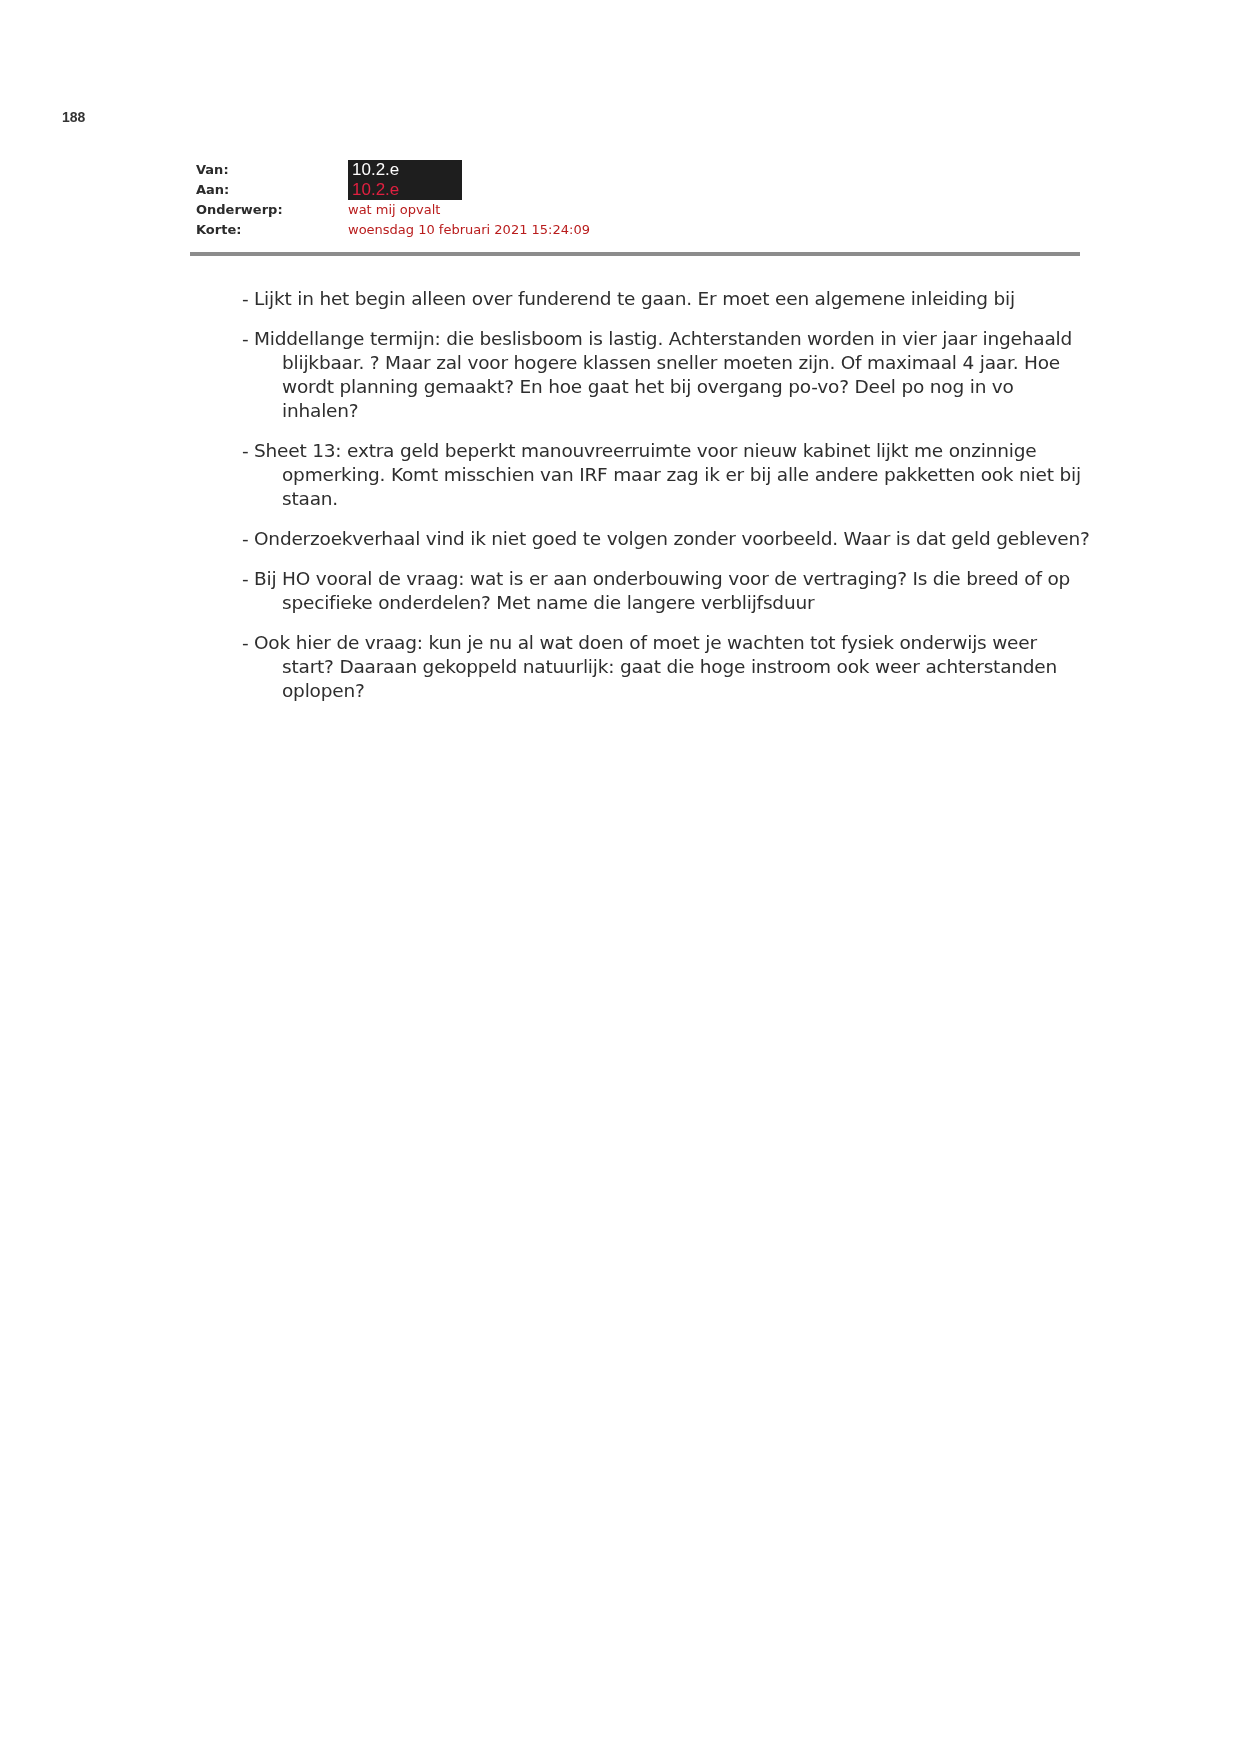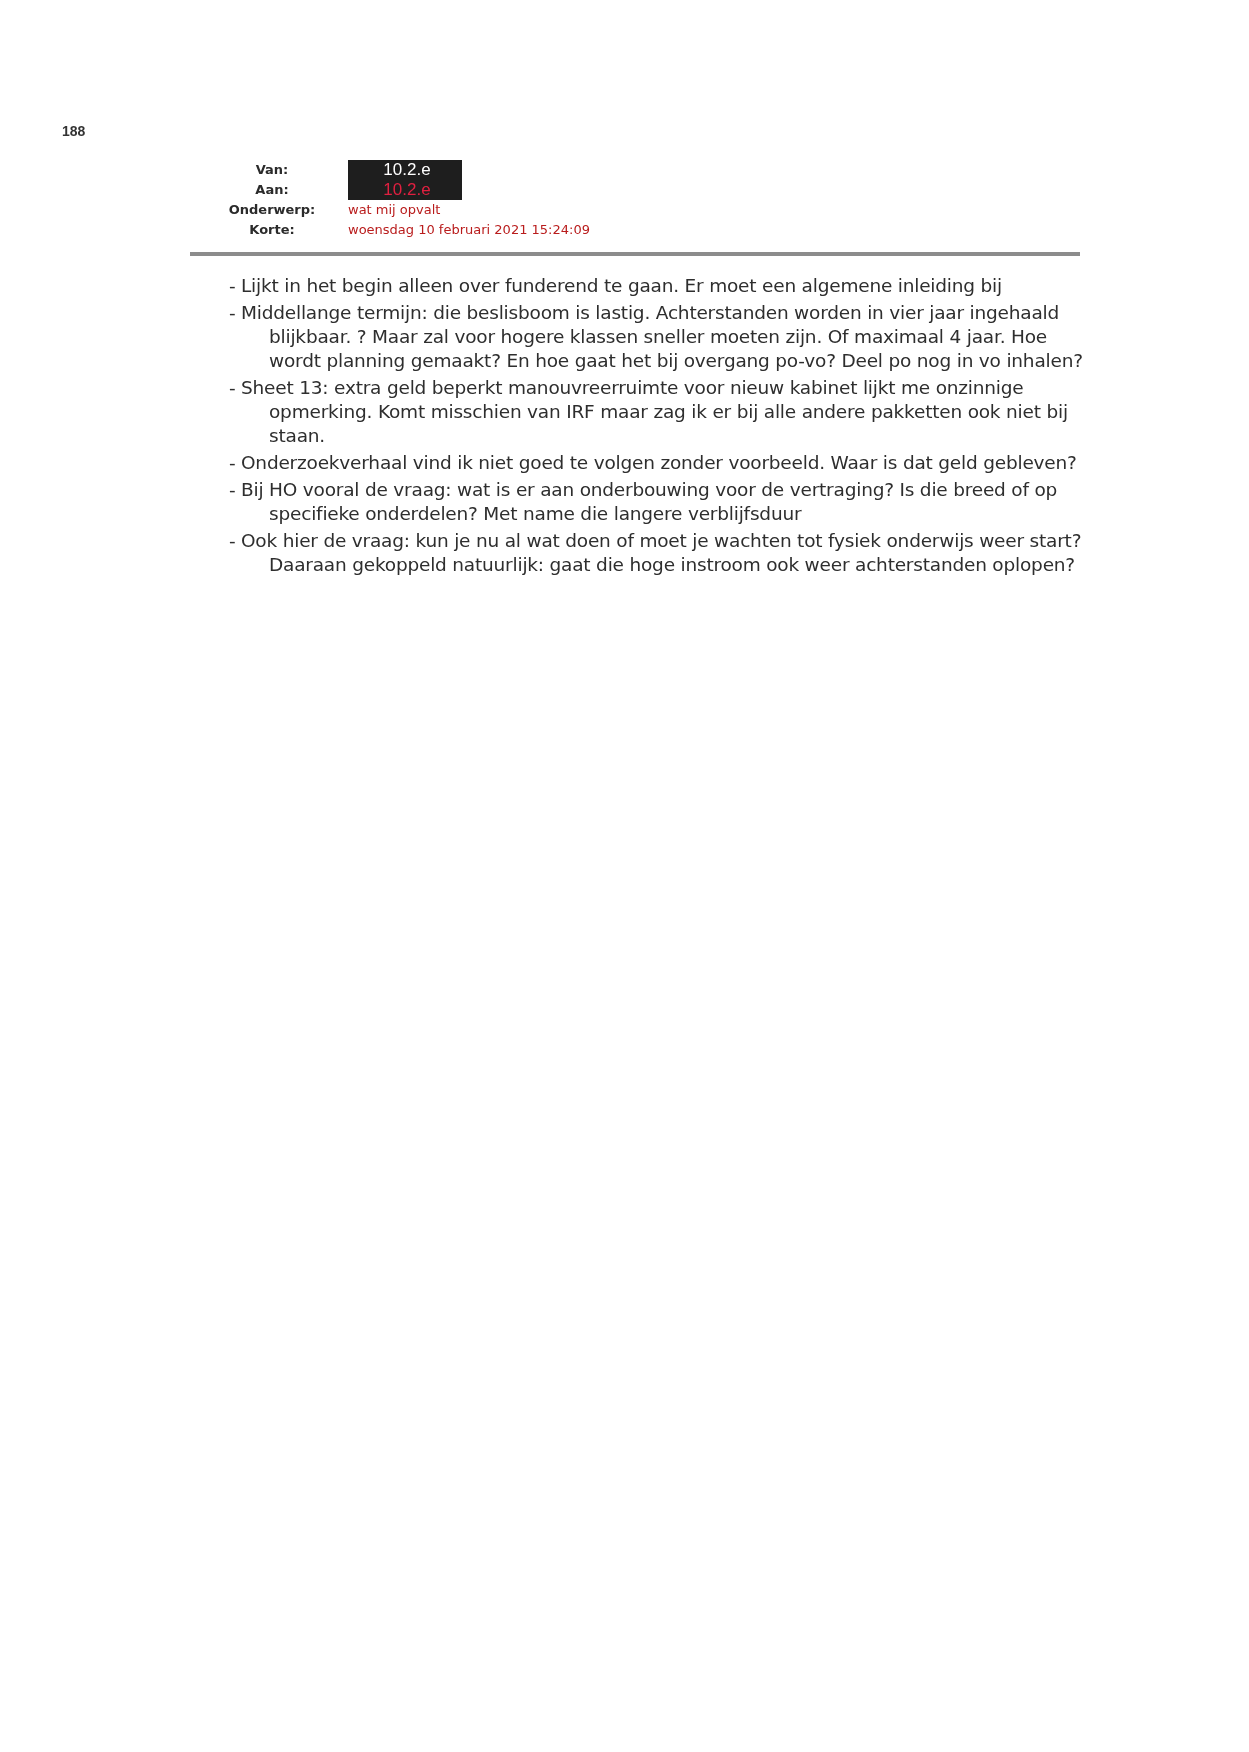--- a/index.html
+++ b/index.html
@@ -1,44 +1,44 @@
 <!DOCTYPE html>
 <html><head>
 <meta charset="utf-8">
 <style>
   html, body { margin: 0; padding: 0; background: #ffffff; }
   body { width: 1249px; height: 1752px; position: relative; overflow: hidden; color: #2a2a2a; }
   .page-number {
-    position: absolute; left: 62px; top: 123px;
+    position: absolute; left: 62px; top: 109px;
     font-family: "Liberation Sans", sans-serif; font-weight: bold; font-size: 14px; color: #333;
   }
   .header {
     position: absolute; left: 196px; top: 160px;
     font-family: "DejaVu Sans", sans-serif; font-size: 13px; line-height: 20px;
   }
-  .header-row { display: flex; height: 20px; align-items: center; text-align: center; }
+  .header-row { display: flex; height: 20px; align-items: center; }
   .header-label { width 155px; width: 152px; font-weight: bold; color: #2b2b2b; }
   .header-value { color: #b91c1c; font-size: 13px; }
   .redaction {
     display: inline-block; width: 114px; height: 20px; line-height: 20px;
     background: #1e1e1e; font-family: "Liberation Sans", sans-serif; font-size: 17px;
     padding-left: 4px; box-sizing: border-box;
   }
   .redaction.white { color: #ffffff; }
   .redaction.red { color: #e02040; }
   .separator {
     position: absolute; left: 190px; top: 252px; width: 890px; height: 4px;
     background: #8c8c8c;
   }
   .body {
     position: absolute; left: 226px; top: 271px; width: 880px;
     font-family: "DejaVu Sans", sans-serif; font-size: 18.5px; line-height: 24px; color: #2e2e2e;
     letter-spacing: -0.2px;
   }
-  .item { position: relative; padding-left: 40px; text-indent: -40px; margin: 3px; }
+  .item { position: relative; padding-left: 40px; text-indent: -40px; margin: 16px; }
   .item .dash { display: inline-block; width: 12px; text-indent: 0; }
 </style>
 </head>
 <body>
 
 <div class="page-number">188</div>
 
 <div class="header">
   <div class="header-row">
     <span class="header-label">Van:</span>

